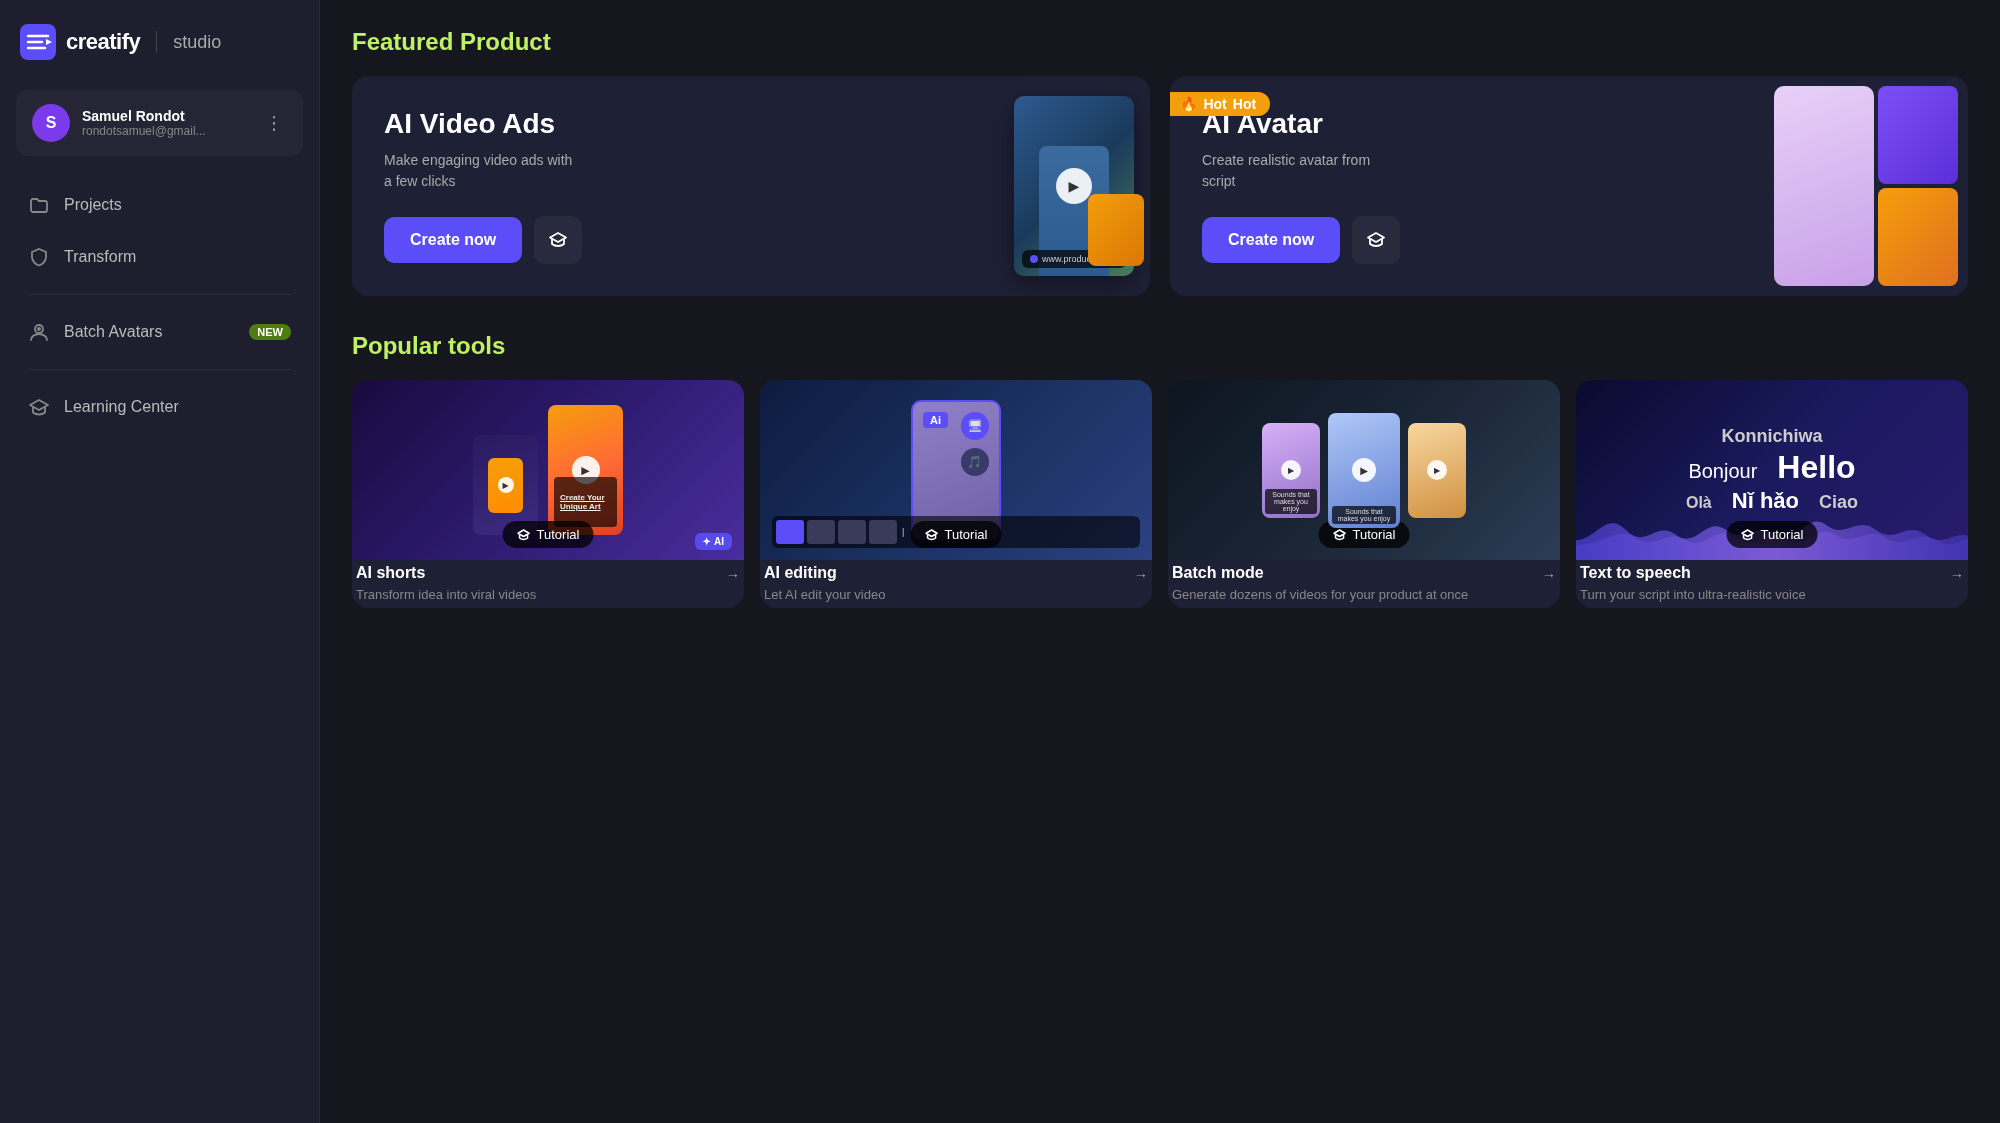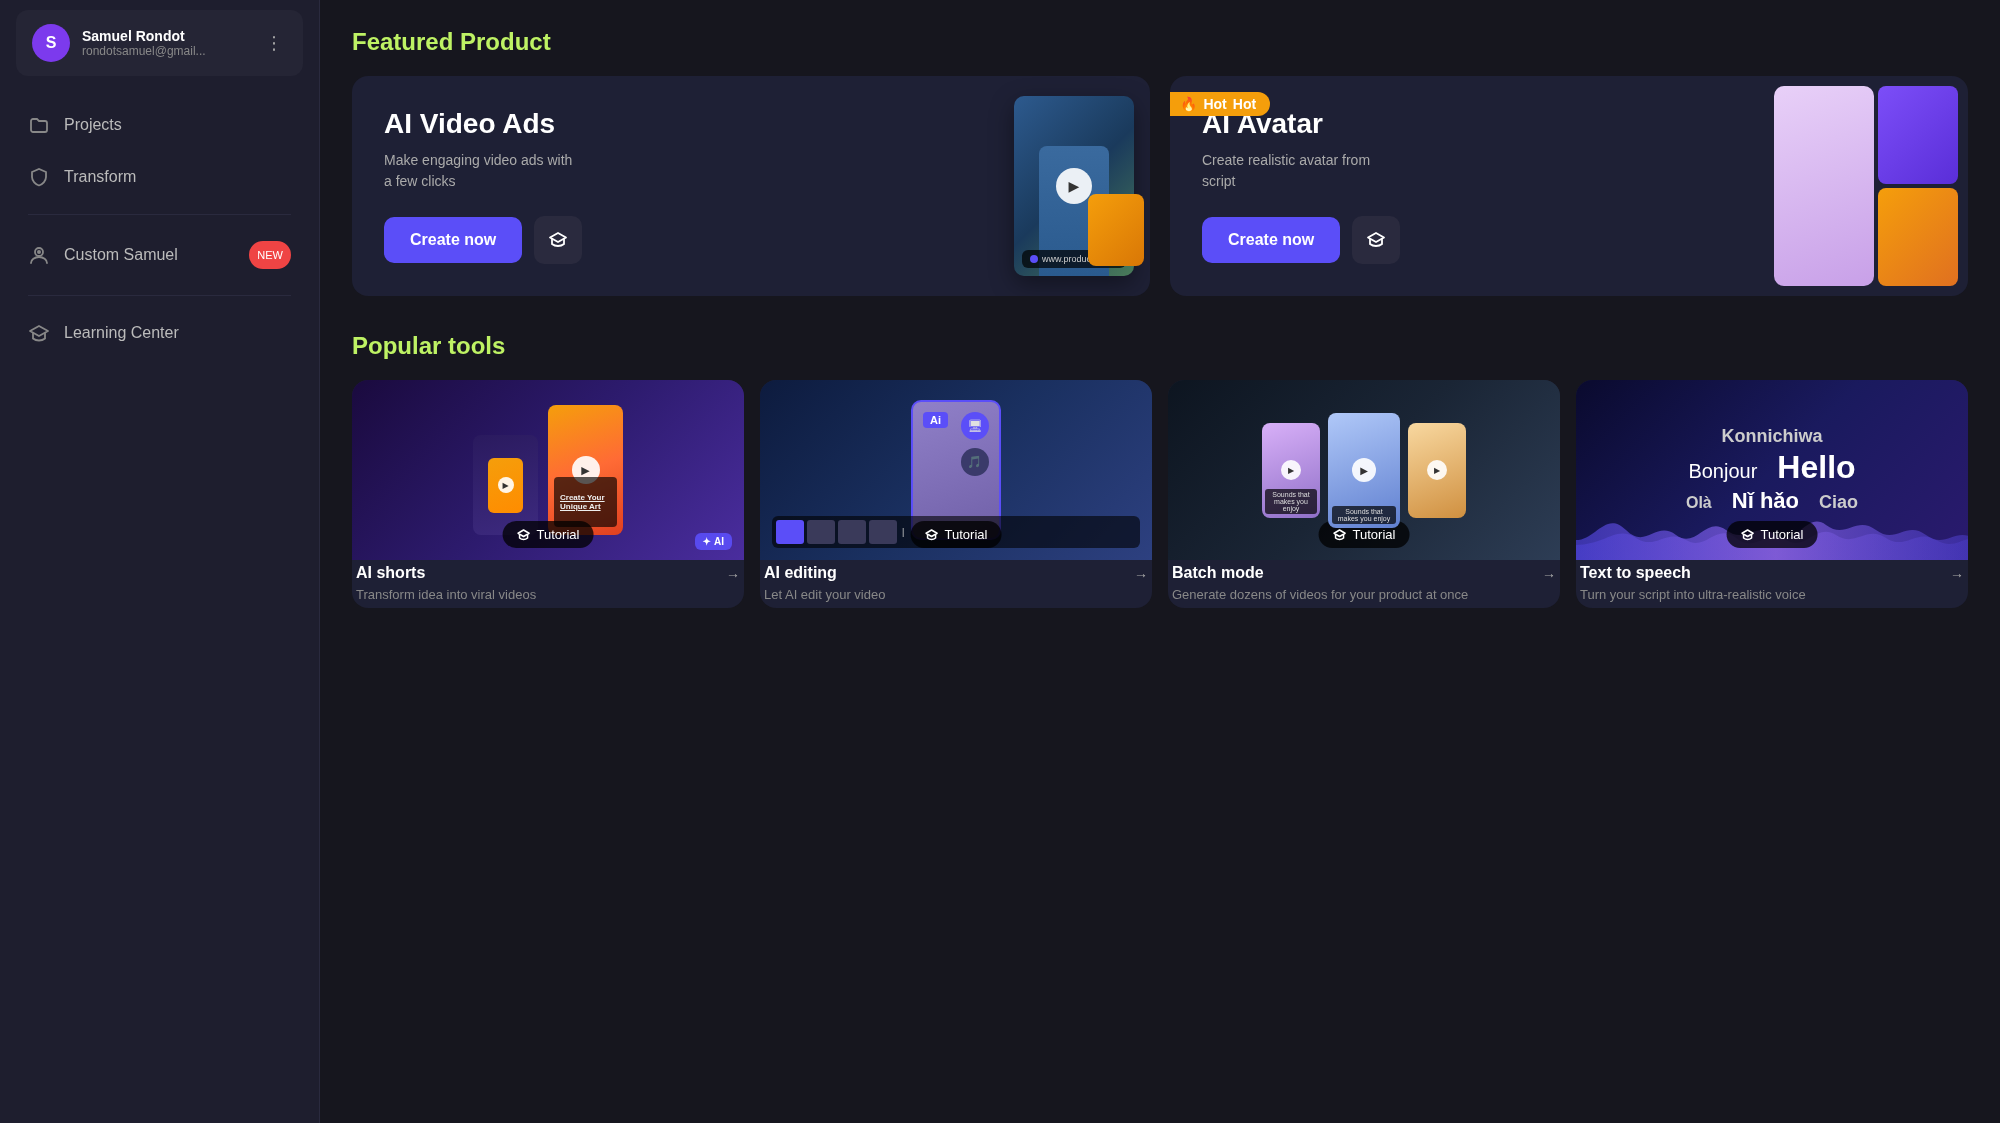--- a/index.html
+++ b/index.html
@@ -124,25 +124,25 @@
     .nav-item .nav-icon {
       width: 22px;
       height: 22px;
       display: flex;
       align-items: center;
       justify-content: center;
       flex-shrink: 0;
     }
     .nav-label { font-size: 16px; font-weight: 500; }
     .new-badge {
-      background: #ef4444;
+      background: #4d7c0f;
       color: #fff;
       font-size: 11px;
-      font-weight: 400;
-      padding: 8px 8px;
+      font-weight: 700;
+      padding: 2px 8px;
       border-radius: 20px;
       margin-left: auto;
     }
 
     .nav-section-divider {
       height: 1px;
       background: #2a2a3e;
       margin: 10px 16px;
     }
 
@@ -503,20 +503,34 @@
       height: 60px;
     }
 
     
     svg { display: inline-block; }
   </style>
 </head>
 <body>
 
 <aside class="sidebar">
+  <div class="logo-area">
+    <div class="logo-icon">
+      <svg width="36" height="36" viewBox="0 0 36 36" fill="none">
+        <rect width="36" height="36" rx="8" fill="#5b4ef8"></rect>
+        <line x1="8" y1="12" x2="28" y2="12" stroke="white" stroke-width="2.5" stroke-linecap="round"></line>
+        <line x1="8" y1="18" x2="22" y2="18" stroke="white" stroke-width="2.5" stroke-linecap="round"></line>
+        <line x1="8" y1="24" x2="25" y2="24" stroke="white" stroke-width="2.5" stroke-linecap="round"></line>
+        <polygon points="26,15 32,18 26,21" fill="white"></polygon>
+      </svg>
+    </div>
+    <span class="logo-text">creatify</span>
+    <div class="logo-divider"></div>
+    <span class="logo-sub">studio</span>
+  </div>
 
   <div class="user-card">
     <div class="avatar">S</div>
     <div class="user-info">
       <div class="user-name">Samuel Rondot</div>
       <div class="user-email">rondotsamuel@gmail...</div>
     </div>
     <div class="user-menu-btn">⋮</div>
   </div>
 
@@ -544,21 +558,21 @@
     <div class="nav-section-divider"></div>
 
     <div class="nav-item">
       <span class="nav-icon">
         <svg width="22" height="22" viewBox="0 0 22 22" fill="none">
           <circle cx="11" cy="8" r="4" stroke="#888" stroke-width="1.8"></circle>
           <path d="M3 19C3 15.7 6.6 13 11 13C15.4 13 19 15.7 19 19" stroke="#888" stroke-width="1.8" stroke-linecap="round"></path>
           <circle cx="11" cy="8" r="2" fill="#888"></circle>
         </svg>
       </span>
-      <span class="nav-label">Custom Samuel</span>
+      <span class="nav-label">Batch Avatars</span>
       <span class="new-badge">NEW</span>
     </div>
 
     <div class="nav-section-divider"></div>
 
     <div class="nav-item">
       <span class="nav-icon">
         <svg width="22" height="22" viewBox="0 0 22 22" fill="none">
           <path d="M11 4L20 9L11 14L2 9L11 4Z" stroke="#888" stroke-width="1.8" fill="none" stroke-linejoin="round"></path>
           <path d="M5 11.5V16.5C5 16.5 7.5 18.5 11 18.5C14.5 18.5 17 16.5 17 16.5V11.5" stroke="#888" stroke-width="1.8" stroke-linecap="round"></path>

